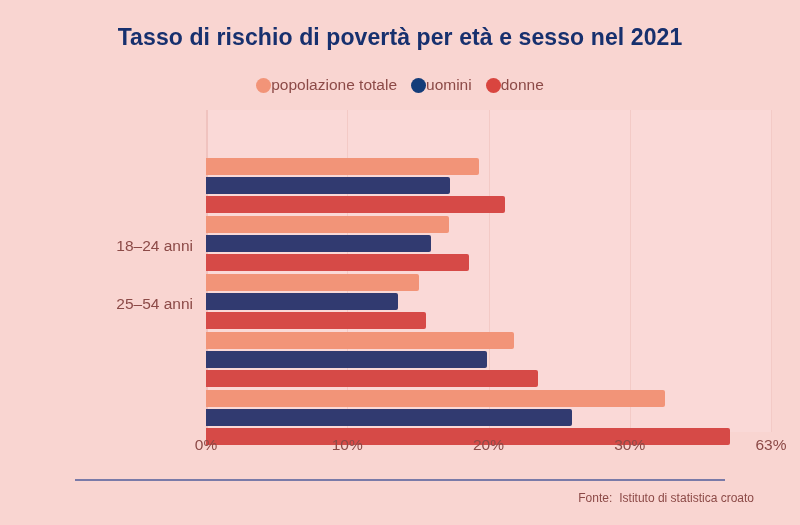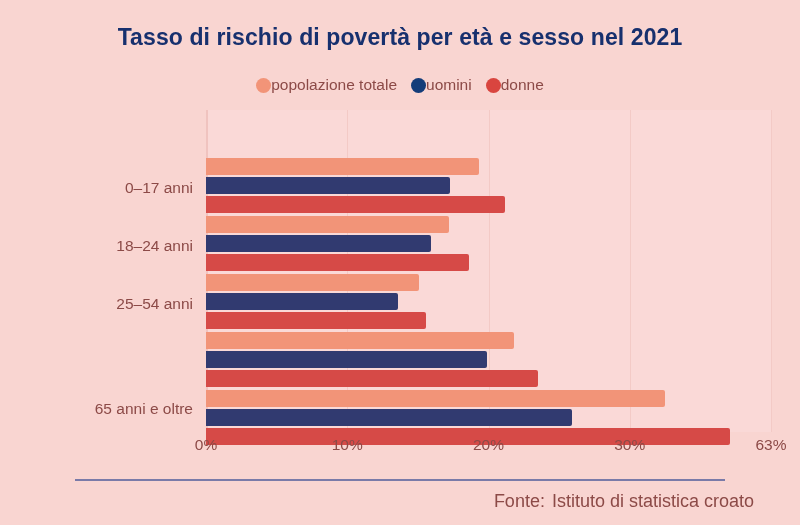--- a/index.html
+++ b/index.html
@@ -71,21 +71,21 @@
     transform:translateX(-50%);
     font-size:15.5px;color:#8c4a47;white-space:nowrap;
   }
 
   .footer-rule{
     position:absolute;left:75px;right:75px;top:479px;
     height:2px;background:#7a7aa8;
   }
   .footer{
     position:absolute;right:46px;top:491px;
-    font-size:18px;color:#8c4a47;
+    font-size:12px;color:#8c4a47;
     display:flex;gap:7px;
   }
   .footer .src-label{}
   .footer .src-value{}
 </style>
 </head>
 <body>
 
 <div id="chart-root">
 
@@ -100,24 +100,22 @@
       <span class="legend-dot" style="background:#143c79"></span>
       <span class="legend-label">uomini</span>
     </div>
     <div class="legend-item">
       <span class="legend-dot" style="background:#d9453f"></span>
       <span class="legend-label">donne</span>
     </div>
   </div>
 
   <div class="cat-labels">
-    <div class="cat-label" style="top:69px">0–17 anni</div>
     <div class="cat-label" style="top:127px">18–24 anni</div>
     <div class="cat-label" style="top:185px">25–54 anni</div>
-    <div class="cat-label" style="top:290px">65 anni e oltre</div>
   </div>
 
   <div class="plot" id="plot">
     <div class="axis-line"></div>
   <div class="gridline" style="left: 141.25px;"></div>
       <div class="gridline" style="left: 282.5px;"></div>
       <div class="gridline" style="left: 423.75px;"></div>
       <div class="gridline" style="left: 565px;"></div>
       <div class="group" style="top: 48px; width: 100%; height: 55px;">
         <div class="bar total" title="popolazione totale: 19.3%" style="width: 272.613px; background: rgb(242, 148, 120);"></div>

